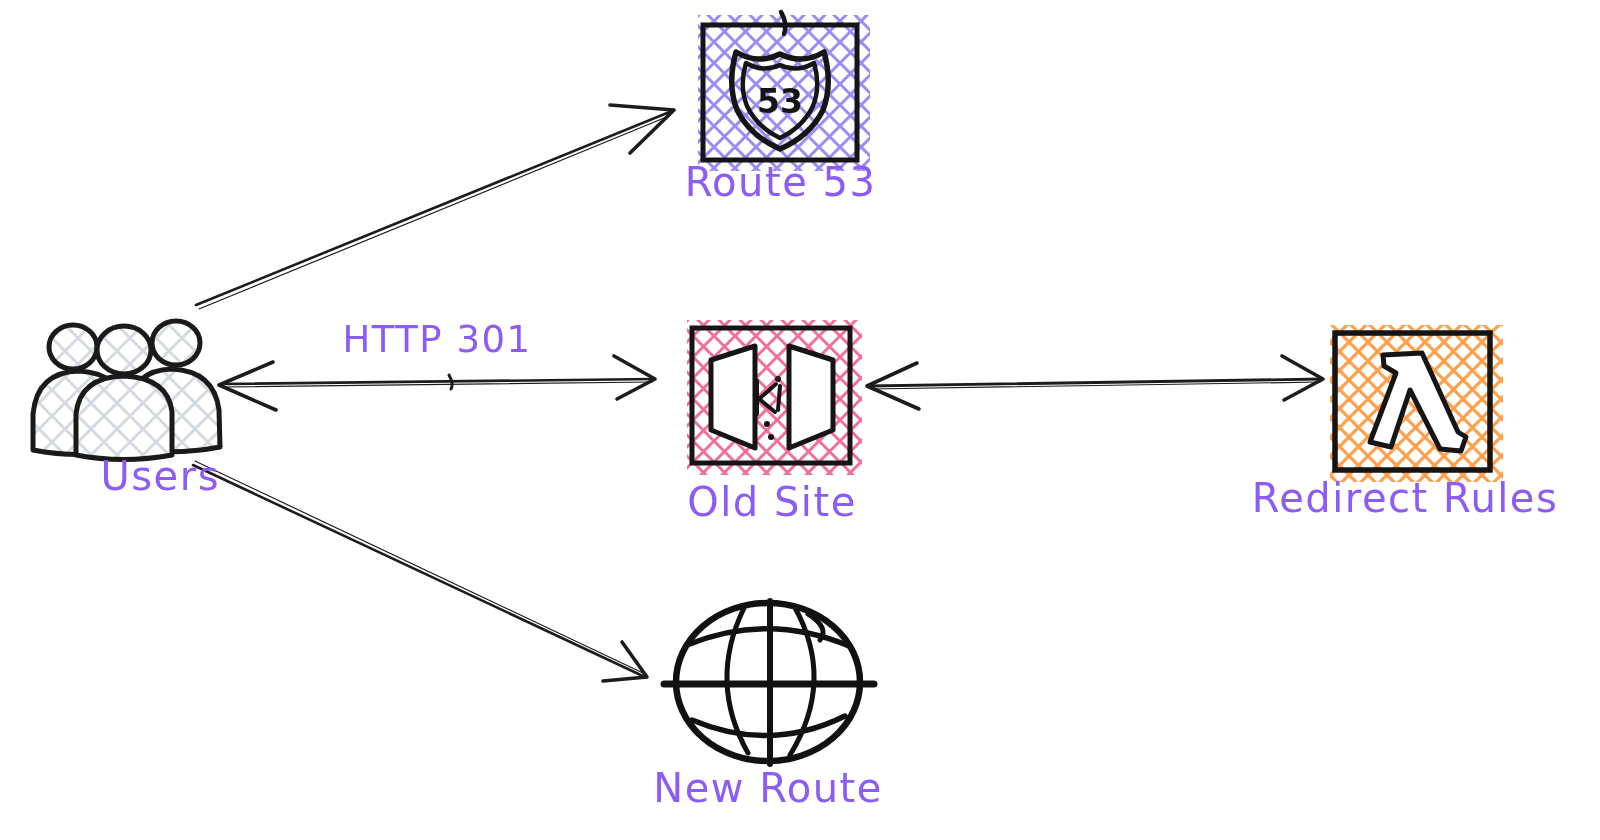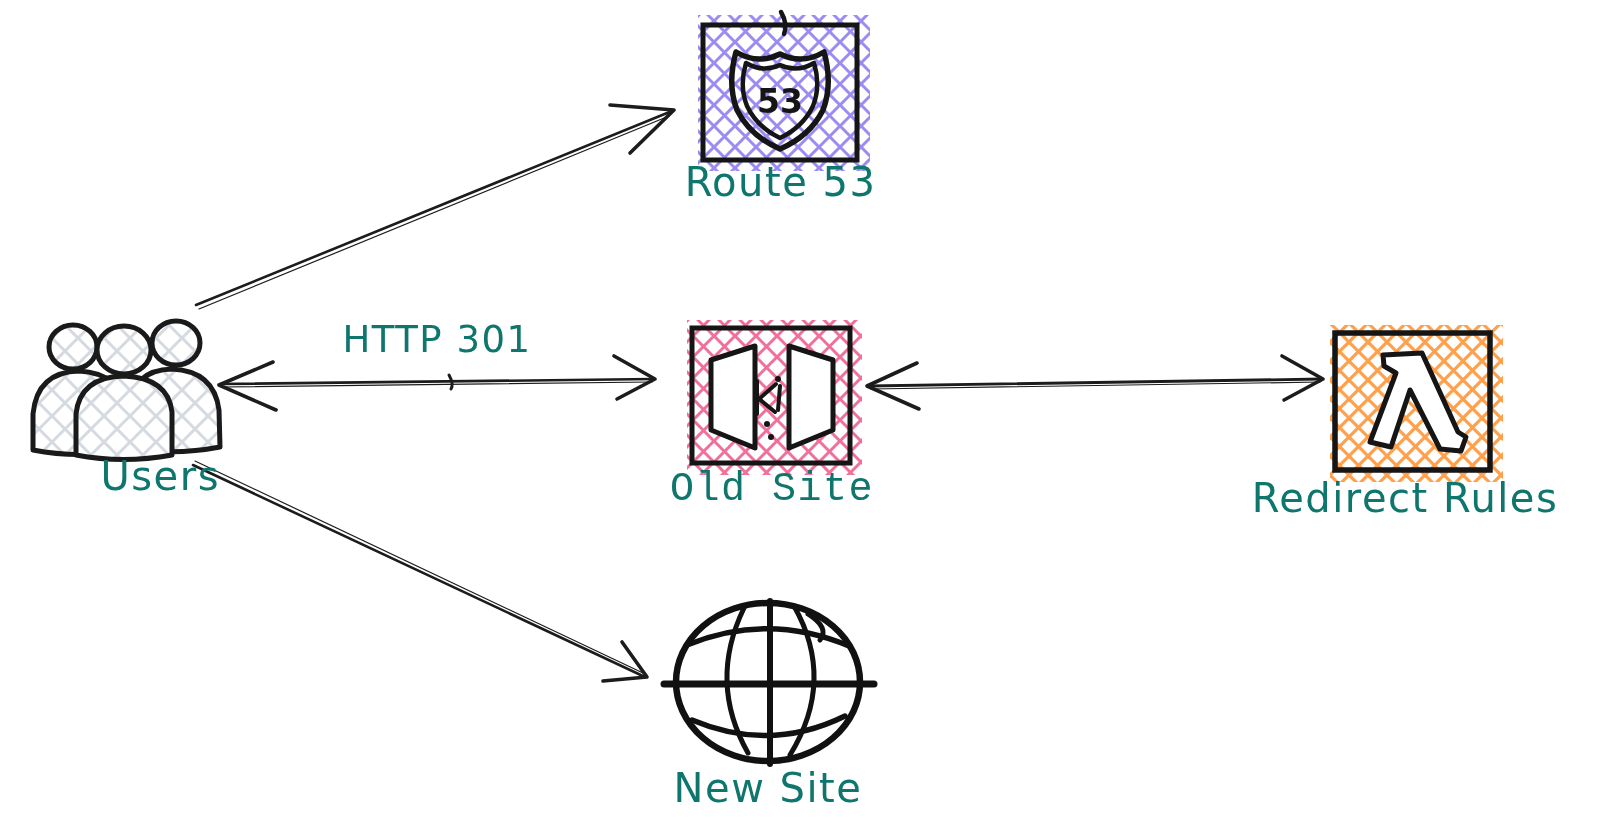--- a/index.html
+++ b/index.html
@@ -17,21 +17,21 @@
     height: 840px;
     background: #ffffff;
   }
   .canvas svg {
     position: absolute;
     left: 0;
     top: 0;
   }
   .lbl {
     position: absolute;
-    color: #0f766e;
+    color: #8b5cf6;
     font-size: 40px;
     line-height: 48px;
     text-align: center;
     letter-spacing: 1.5px;
     white-space: nowrap;
     user-select: none;
   }
   .lbl.small {
     font-size: 37px;
   }
@@ -159,21 +159,21 @@
         <path d="M794,606 Q836,680 790,755" stroke-width="5"></path>
         <path d="M808,614 q22,14 12,26" stroke-width="5"></path>
       </g>
     </g>
   </svg>
 
   <div class="lbl" style="left:20px; top:452px; width:200px;text-align:right;">Users</div>
 
   <div class="lbl" style="left:658px; top:158px; width:245px;">Route 53</div>
 
-  <div class="lbl" style="left:647px; top:466px; width:250px;font-family:Liberation Mono, monospace;">Old Site</div>
+  <div class="lbl" style="left:647px; top:478px; width:250px;">Old Site</div>
 
   <div class="lbl" style="left:1205px; top:474px; width:400px;">Redirect Rules</div>
 
-  <div class="lbl" style="left:643px; top:764px; width:250px;">New Site</div>
+  <div class="lbl" style="left:643px; top:764px; width:250px;">New Route</div>
 
   <div class="lbl small" style="left:312px; top:300px; width:250px;margin-top:16px;">HTTP 301</div>
 
 </div>
 
 </body></html>

